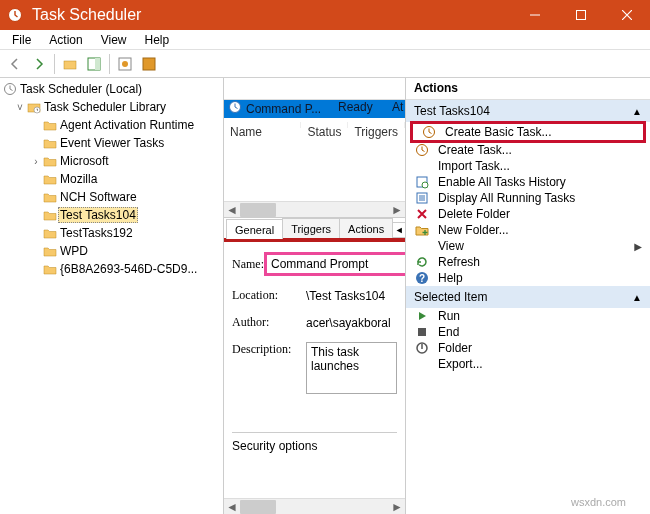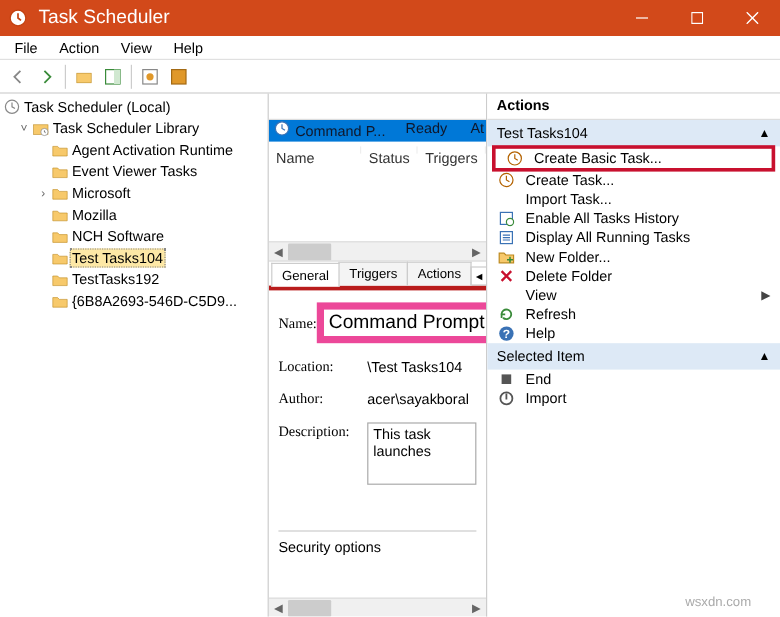--- a/index.html
+++ b/index.html
@@ -59,21 +59,21 @@
   .details { flex:1; position:relative; overflow:hidden; }
   .tabstrip { height:24px; display:flex; align-items:flex-end; border-bottom:4px solid #b91c1c; background:#fff; padding-left:2px; }
   .tab { padding:4px 8px 3px; border:1px solid #ccc; border-bottom:none; background:#f4f4f4; margin-right:-1px; font-size:11px; }
   .tab.active { background:#fff; position:relative; top:1px; }
   .tab-spin { margin-left:auto; display:flex; align-items:center; padding-right:4px; gap:2px; }
   .tab-spin .sp { width:14px; height:16px; border:1px solid #ccc; display:flex; align-items:center; justify-content:center; font-size:9px; }
   .det-body { padding:10px 8px; }
   .det-row { display:flex; align-items:center; margin-bottom:12px; }
   .det-row .lab { width:74px;font-family:Liberation Serif, serif; }
   .det-row .val-txt { font-size:12px; }
-  .det-row input[type=text] { flex:1; border:6px solid #ec4899; padding:2px 4px; font-family:inherit; font-size:16px; }
+  .det-row input[type=text] { flex:1; border:3px solid #ec4899; padding:2px 4px; font-family:inherit; font-size:12px; }
   .det-row textarea { flex:1; border:1px solid #aaa; padding:2px 4px; height:52px; font-family:inherit; font-size:12px; resize:none; }
 
   
   .actions-head { height:22px; border-bottom:1px solid #ddd; padding:3px 8px; font-weight:600; background:#fff; }
   .actions-group { background:#dde9f6; padding:4px 8px; font-size:12px; display:flex; align-items:center; }
   .actions-group .collapse { margin-left:auto; font-size:10px; }
   .action-item { display:flex; align-items:center; height:16px; padding:0 8px; gap:8px; }
   .action-item .ico { width:16px; height:16px; display:flex; align-items:center; justify-content:center; }
   .action-item .submenu { margin-left:auto; color:#444; font-size:10px; }
   .highlight-box { border:3px solid #c8102e; margin:-1px 4px; }
@@ -242,20 +242,29 @@
           </span>
           <span class="label">TestTasks192</span>
         </div>
         <div class="tree-row indent-2">
           <span class="twisty"></span>
           <span class="folder">
             <svg width="14" height="14">
               <path d="M1 4 h4 l1.5 1.5 H13 V12 H1 Z" class="svg-folder"></path>
             </svg>
           </span>
+          <span class="label">WPD</span>
+        </div>
+        <div class="tree-row indent-2">
+          <span class="twisty"></span>
+          <span class="folder">
+            <svg width="14" height="14">
+              <path d="M1 4 h4 l1.5 1.5 H13 V12 H1 Z" class="svg-folder"></path>
+            </svg>
+          </span>
           <span class="label">{6B8A2693-546D-C5D9...</span>
         </div>
       </div>
   </div>
 
   <div class="center-pane">
     <div class="task-list">
       <div class="list-head">
         <div class="col name">Name</div>
         <div class="col status">Status</div>
@@ -366,33 +375,33 @@
             <svg width="14" height="14">
               <rect x="2" y="2" width="10" height="10" fill="#fff" stroke="#3a72b5"></rect>
               <path d="M4 5h6M4 7h6M4 9h6" stroke="#3a72b5"></path>
             </svg>
           </span>
           <span>Display All Running Tasks</span>
         </div>
         <div class="action-item">
           <span class="ico">
             <svg width="14" height="14">
+              <path d="M3 3 L11 11 M11 3 L3 11" stroke="#c8102e" stroke-width="2"></path>
+            </svg>
+          </span>
+          <span>Delete Folder</span>
+        </div>
+        <div class="action-item">
+          <span class="ico">
+            <svg width="14" height="14">
               <path d="M1 4 h4 l1.5 1.5 H13 V12 H1 Z" fill="#f7c96b" stroke="#bd8a1f"></path>
               <path d="M10 7v5M7.5 9.5h5" stroke="#3a8b3a" stroke-width="1.3"></path>
             </svg>
           </span>
           <span>New Folder...</span>
-        </div>
-        <div class="action-item">
-          <span class="ico">
-            <svg width="14" height="14">
-              <path d="M3 3 L11 11 M11 3 L3 11" stroke="#c8102e" stroke-width="2"></path>
-            </svg>
-          </span>
-          <span>Delete Folder</span>
         </div>
         <div class="action-item">
           <span class="ico"></span>
           <span>View</span>
           <span class="submenu">▶</span>
         </div>
         <div class="action-item">
           <span class="ico">
             <svg width="14" height="14">
               <path d="M3 7a4 4 0 1 1 1.2 2.8" fill="none" stroke="#3a8b3a" stroke-width="1.5"></path>
@@ -412,31 +421,43 @@
         </div>
       </div>
     <div class="actions-group">
       <span>Selected Item</span>
       <span class="collapse">▲</span>
     </div>
     <div id="actions2">
         <div class="action-item">
           <span class="ico">
             <svg width="14" height="14">
+              <path d="M4 3 L11 7 L4 11 Z" fill="#3a8b3a"></path>
+            </svg>
+          </span>
+          <span>Run</span>
+        </div>
+        <div class="action-item">
+          <span class="ico">
+            <svg width="14" height="14">
               <rect x="3" y="3" width="8" height="8" fill="#555"></rect>
             </svg>
           </span>
           <span>End</span>
         </div>
         <div class="action-item">
           <span class="ico">
             <svg width="14" height="14">
               <circle cx="7" cy="7" r="5" fill="none" stroke="#555" stroke-width="1.5"></circle>
               <path d="M7 3v5" stroke="#555" stroke-width="1.5"></path>
             </svg>
           </span>
-          <span>Import</span>
+          <span>Folder</span>
+        </div>
+        <div class="action-item">
+          <span class="ico"></span>
+          <span>Export...</span>
         </div>
       </div>
   </div>
 </div>
 
 <div class="watermark">wsxdn.com</div>
 
 </body></html>

